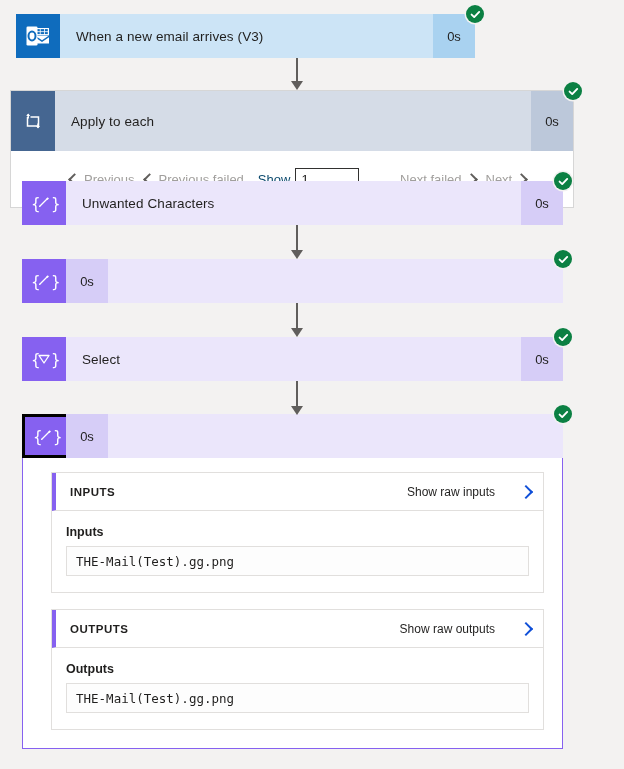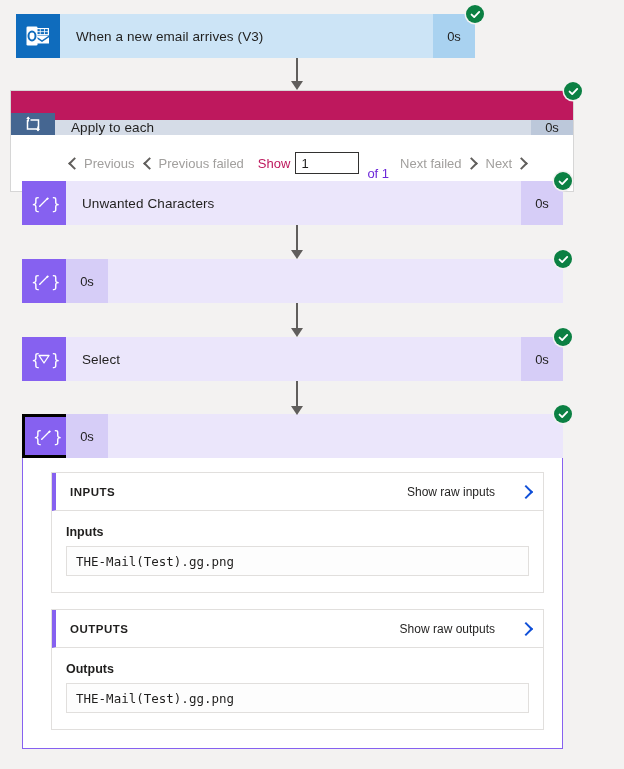--- a/index.html
+++ b/index.html
@@ -108,21 +108,21 @@
   
   #loop-container {
     position: absolute;
     left: 10px;
     top: 90px;
     width: 564px;
     background: #ffffff;
     border: 1px solid #d6d6d6;
     box-sizing: border-box;
   }
-  #loop-header { height: 44px; background: #be185d; align-items: flex-end; }
+  #loop-header { height: 60px; background: #be185d; }
   #loop-header .card-icon { background: #456691; }
   #loop-header .card-body {
     flex: 1; display: flex; background: #d5dce7;
   }
   #loop-header .card-duration { background: #bcc8da; }
 
   
   #pagination {
     display: flex;
     align-items: center;
@@ -142,21 +142,21 @@
   .pg-btn.chev-left::before,
   .pg-btn.chev-right::after {
     content: "";
     width: 7px; height: 7px;
     border-top: 2px solid #605e5c;
     border-right: 2px solid #605e5c;
     display: inline-block;
   }
   .pg-btn.chev-left::before { transform: rotate(-135deg); }
   .pg-btn.chev-right::after { transform: rotate(45deg); }
-  .pg-show-label { color: #be185d; padding: 0 5px 0 9px; }
+  .pg-show-label { color: #0c4a6e; padding: 0 5px 0 9px; }
   #page-input {
     width: 64px;
     height: 22px;
     border: 1px solid #323130;
     background: #fff;
     font-family: "Liberation Sans", sans-serif;
     font-size: 13px;
     color: #201f1e;
     padding: 0 5px;
     box-sizing: border-box;

